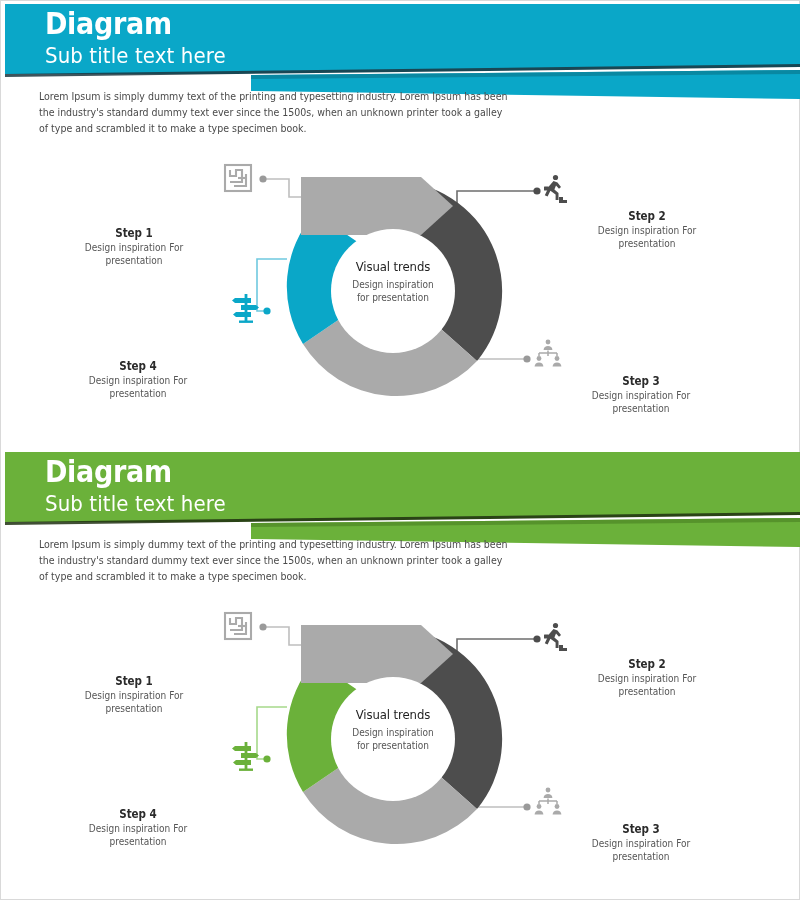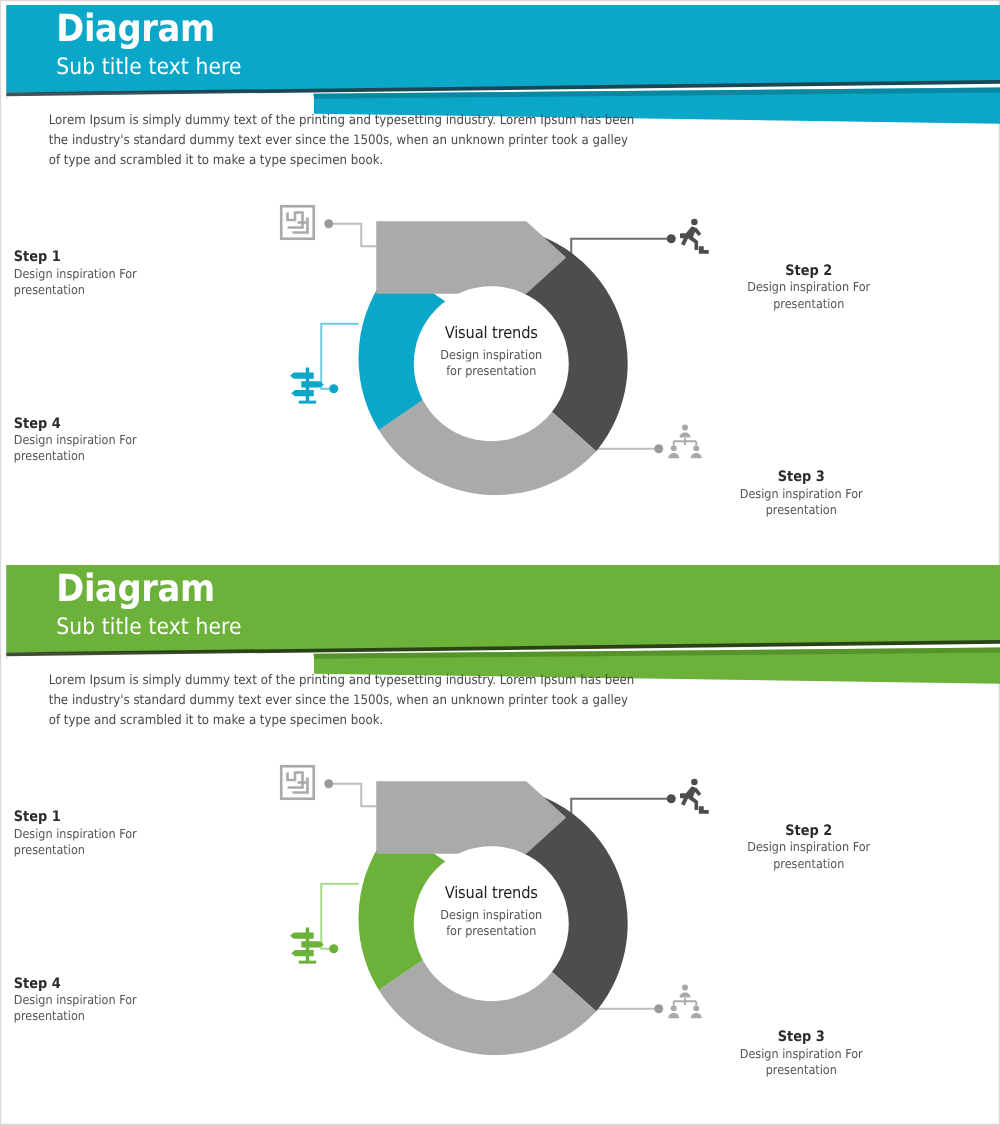--- a/index.html
+++ b/index.html
@@ -24,42 +24,42 @@
   
   .banner-wrap { position: absolute; left: 0; top: 0; width: 680px; height: 108px; }
   .banner-svg  { position: absolute; left: 0; top: 0; display: block; }
   .banner-text { position: absolute; left: 44px; top: 7px; }
   .banner-title {
     font-size: 30px; font-weight: 700; color: #ffffff;
     letter-spacing: -0.3px; line-height: 1.05;
     font-family: "DejaVu Sans Condensed", "Liberation Sans Narrow", "Liberation Sans", sans-serif;
   }
   .banner-sub {
-    font-size: 18px; font-weight: 400; color: #ffffff;
+    font-size: 22px; font-weight: 400; color: #ffffff;
     margin-top: 4px; letter-spacing: 0.1px; line-height: 1.1;
     font-family: "DejaVu Sans Condensed", "Liberation Sans Narrow", "Liberation Sans", sans-serif;
     text-align: center;
   }
 
   
   .body-para {
     position: absolute; left: 38px; width: 470px;
     font-size: 10.5px; line-height: 1.52; color: #4a4a4a;
     font-family: "DejaVu Sans Condensed", "Liberation Sans Narrow", "Liberation Sans", sans-serif;
   }
 
   
   .diagram { position: absolute; left: 0; width: 800px; height: 300px; }
   .diagram svg { display: block; }
 
   
   .step-label { position: absolute; font-family: "DejaVu Sans Condensed", "Liberation Sans Narrow", "Liberation Sans", sans-serif; }
   .step-title { font-size: 11.5px; font-weight: 700; color: #2b2b2b; line-height: 1.25; }
   .step-desc  { font-size: 10px; color: #555555; line-height: 1.28; margin-top: 2px; }
-  .align-right { text-align: left; }
+  .align-right { text-align: center; margin-top: 28px; }
   .align-left  { text-align: center; }
 
   .step-icon { position: absolute; width: 34px; height: 34px; }
   .step-icon svg { display: block; width: 34px; height: 34px; }
 
   
   .center-text {
     position: absolute; text-align: center; width: 180px;
     font-family: "DejaVu Sans Condensed", "Liberation Sans Narrow", "Liberation Sans", sans-serif;
   }

